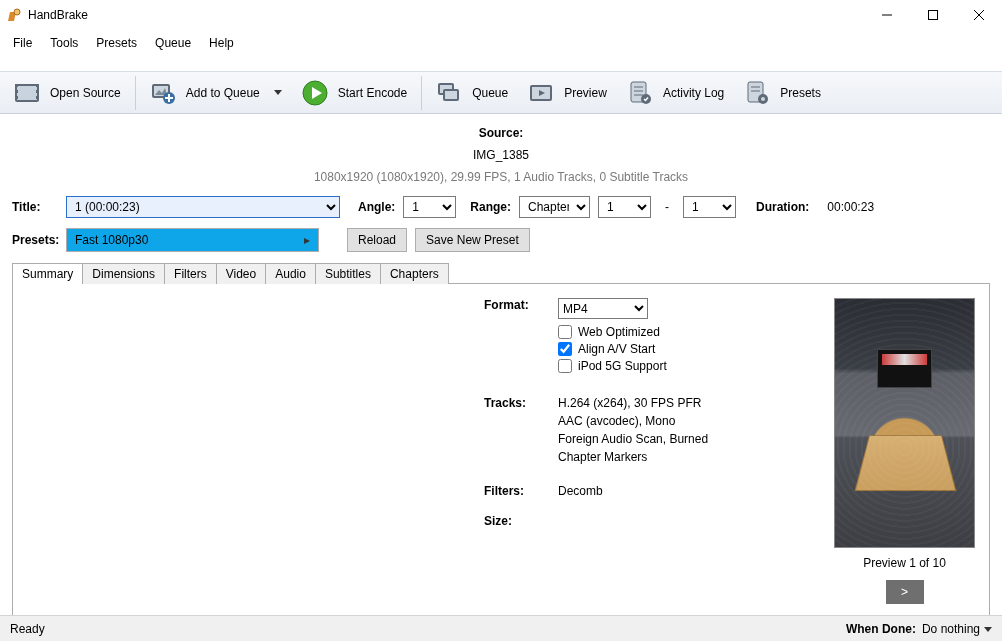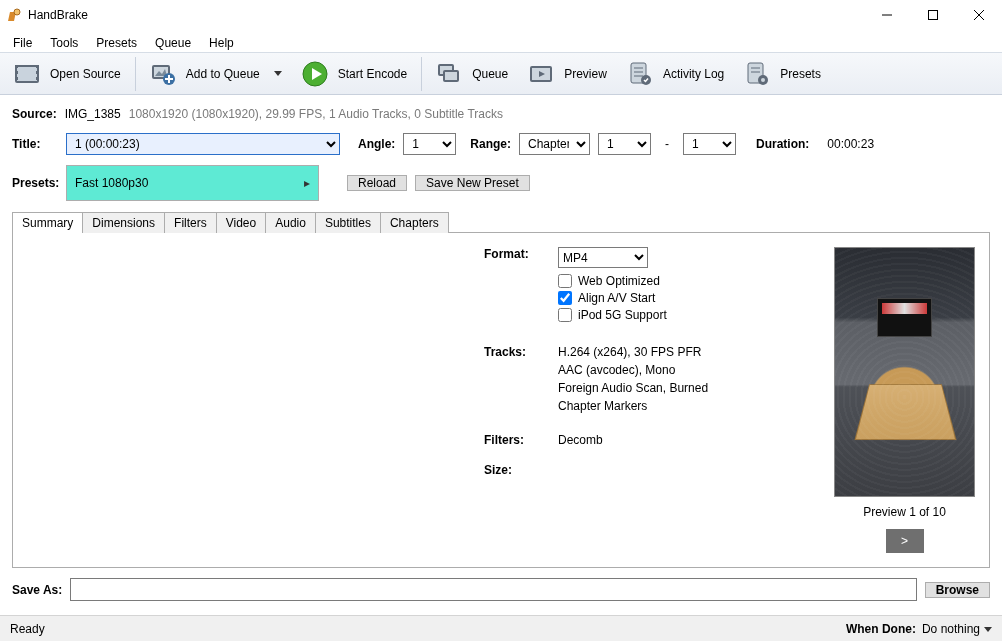--- a/index.html
+++ b/index.html
@@ -7,38 +7,38 @@
   
   .titlebar { height: 29px; display: flex; align-items: center; padding-left: 6px; }
   .titlebar .app-icon { width: 16px; height: 16px; margin-right: 6px; }
   .titlebar .title { flex: 0 0 auto; }
   .titlebar .spacer { flex: 1; }
   .win-btn { width: 46px; height: 29px; display: flex; align-items: center; justify-content: center; }
   
   .menubar { height: 23px; display: flex; align-items: flex-end; padding: 0 4px; gap: 0; }
   .menu-item { padding: 2px 9px; }
   
-  .toolbar { height: 43px; background: linear-gradient(#f6f8fb, #eaeef4); border-top: 1px solid #d6dde6; border-bottom: 1px solid #c8d0dc; display: flex; align-items: center; padding: 4px 4px; }
+  .toolbar { height: 43px; background: linear-gradient(#f6f8fb, #eaeef4); border-top: 1px solid #d6dde6; border-bottom: 1px solid #c8d0dc; display: flex; align-items: center; padding: 4px 4px; margin-top: 19px; }
   .tool-btn { display: flex; align-items: center; gap: 10px; padding: 4px 10px; border-radius: 3px; }
   .tool-sep { width: 1px; height: 34px; background: #c8d0dc; margin: 0 4px; }
   .tool-icon { width: 26px; height: 26px; display: inline-block; }
   
   .content { padding: 6px 12px 0 12px; }
-  .source-row { display: flex; align-items: center; margin: 6px 0 12px 0; gap: 8px; }
+  .source-row { display: flex; align-items: center; margin: 6px 0 12px 0; gap: 8px; flex-direction: column; }
   .label { font-weight: 600; }
   .muted { color: #7a7a7a; }
   .row { display: flex; align-items: center; gap: 8px; margin-bottom: 10px; }
   select.combo, input.combo { height: 22px; border: 1px solid #7a7a7a; background: #fff; padding: 0 4px; }
   .title-combo { width: 274px; background: #e8f0fe !important; border: 1px solid #2a6fc9 !important; }
   .angle-combo { width: 53px; }
   .range-combo { width: 71px; }
   .chap-combo { width: 53px; }
-  .preset-bar { width: 253px; height: 36px; border: 1px solid #adadad; background: #5eead4; display: flex; align-items: center; padding: 0 8px; position: relative; }
+  .preset-bar { width: 253px; height: 24px; border: 1px solid #adadad; background: #0ea5e9; display: flex; align-items: center; padding: 0 8px; position: relative; }
   .preset-bar .arrow { position: absolute; right: 8px; color: #333; }
-  .btn { height: 16px; border: 1px solid #adadad; background: #e1e1e1; padding: 0 10px; display: inline-flex; align-items: center; }
+  .btn { height: 24px; border: 1px solid #adadad; background: #e1e1e1; padding: 0 10px; display: inline-flex; align-items: center; }
   
   .tabs-wrap { margin-top: 4px; }
   .tab-row { display: flex; position: relative; top: 1px; z-index: 2; }
   .tab { border: 1px solid #acacac; border-bottom: none; background: #f0f0f0; padding: 3px 9px; margin-right: -1px; position: relative; }
   .tab.active { background: #fff; z-index: 3; }
   .tab-panel { border: 1px solid #acacac; padding: 14px 14px 14px 14px; min-height: 330px; display: flex; justify-content: flex-end; }
   .left-col { width: 330px; }
   .fld-row { display: flex; margin-bottom: 6px; }
   .fld-label { width: 74px; font-weight: 600; }
   .fld-val { flex: 1; }

